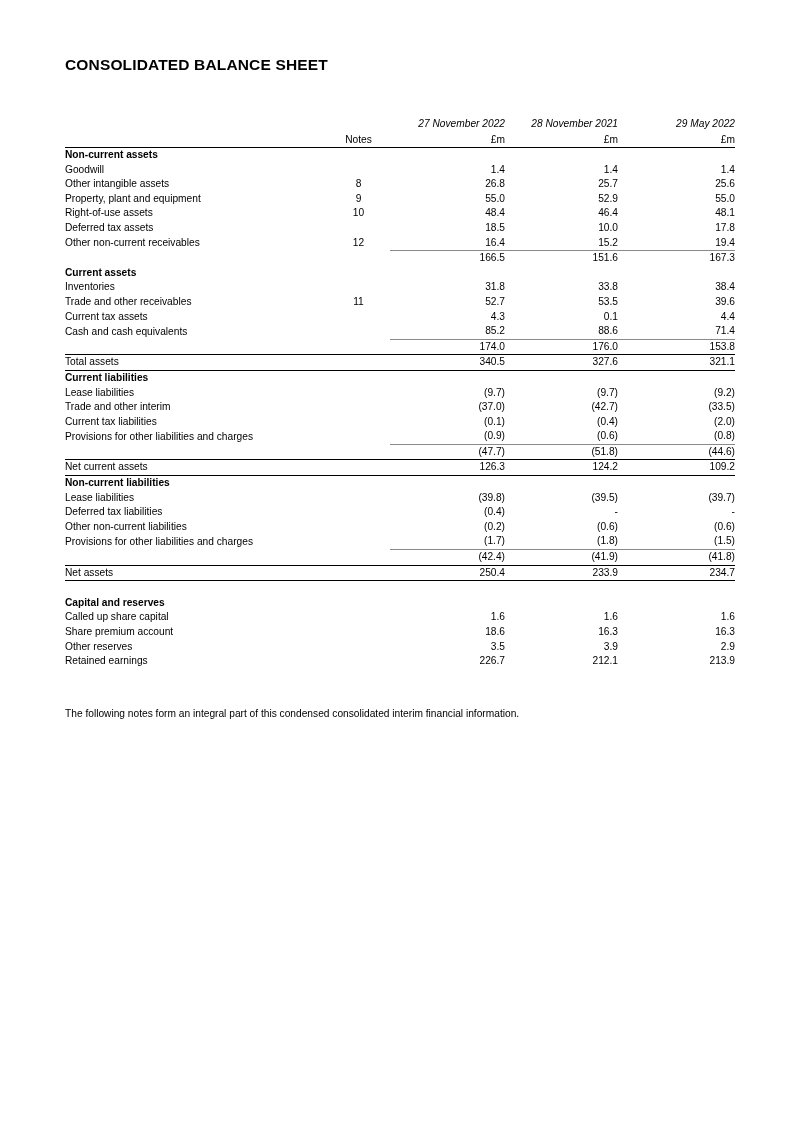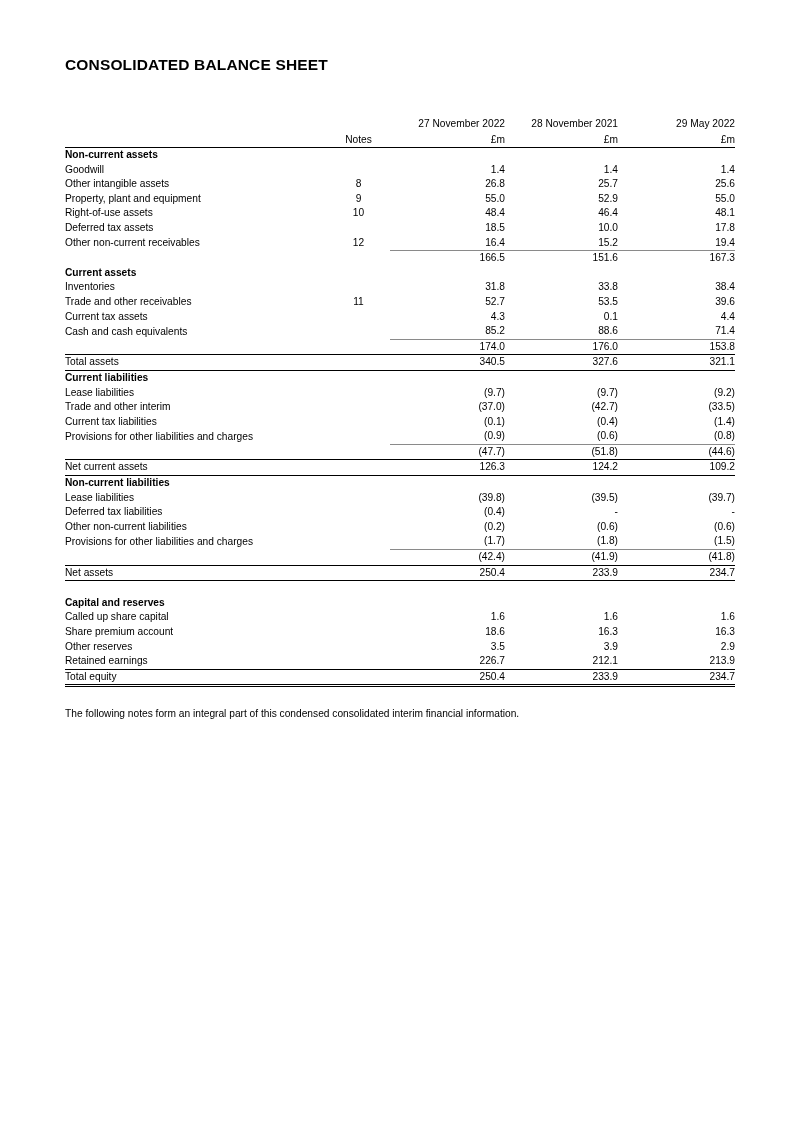--- a/index.html
+++ b/index.html
@@ -54,21 +54,21 @@
   col.c-v3     { width: 117px; }
 
   td.label { text-align: left; padding-left: 0; }
   td.notes { text-align: center; }
   td.val   { text-align: right; padding-right: 0px; }
 
   .b { font-weight: bold; }
 
   
   tr.hdr td { height: 15px; line-height: 15px; }
-  tr.hdr-date td { padding-bottom: 1px; }
+  tr.hdr-date td { padding-bottom: 1px; font-style: italic; }
 
   
   tr.rule-top td { border-bottom: 1.1px solid #000000; }
   tr.sec-head td { font-weight: bold; margin-top: 12px; }
 
   td.thin-top    { border-top: 0.8px solid #8a8a8a; }
   td.thick-top   { border-top: 1.1px solid #000000; }
   td.thick-bot   { border-bottom: 1.1px solid #000000; }
   td.dbl-bot     { border-bottom: 3px double #000000; }
 
@@ -236,21 +236,21 @@
           <td class="notes"></td>
           <td class="val b">(37.0)</td>
           <td class="val">(42.7)</td>
           <td class="val">(33.5)</td>
         </tr>
         <tr>
           <td class="label">Current tax liabilities</td>
           <td class="notes"></td>
           <td class="val b">(0.1)</td>
           <td class="val">(0.4)</td>
-          <td class="val">(1.4)</td>
+          <td class="val">(2.0)</td>
         </tr>
         <tr>
           <td class="label">Provisions for other liabilities and charges</td>
           <td class="notes"></td>
           <td class="val b">(0.9)</td>
           <td class="val">(0.6)</td>
           <td class="val">(0.8)</td>
         </tr>
         <tr>
           <td class="label b"></td>
@@ -346,25 +346,18 @@
           <td class="val">3.9</td>
           <td class="val">2.9</td>
         </tr>
         <tr>
           <td class="label">Retained earnings</td>
           <td class="notes"></td>
           <td class="val b">226.7</td>
           <td class="val">212.1</td>
           <td class="val">213.9</td>
         </tr>
-        <tr>
-          <td class="label b thick-top dbl-bot">Total equity</td>
-          <td class="notes thick-top dbl-bot"></td>
-          <td class="val b thick-top dbl-bot">250.4</td>
-          <td class="val thick-top dbl-bot">233.9</td>
-          <td class="val thick-top dbl-bot">234.7</td>
-        </tr>
       </tbody>
   </table>
 
   <div class="footnote">The following notes form an integral part of this condensed consolidated interim financial information.</div>
 
 </div>
 
 </body></html>

